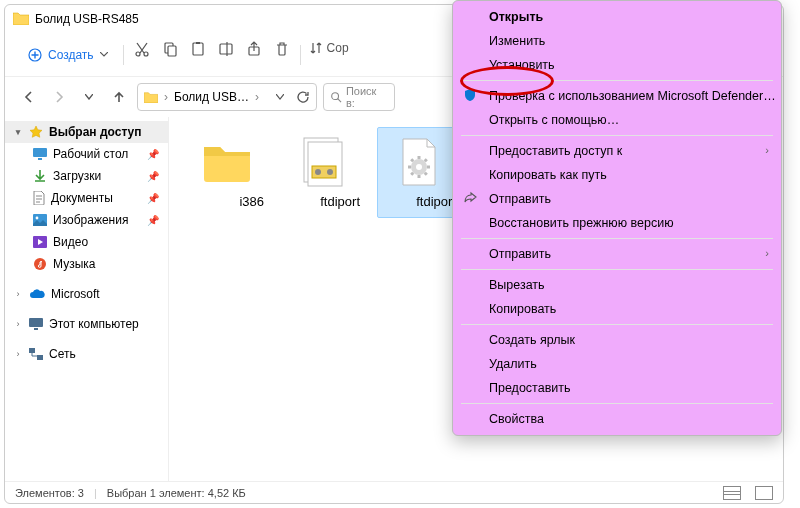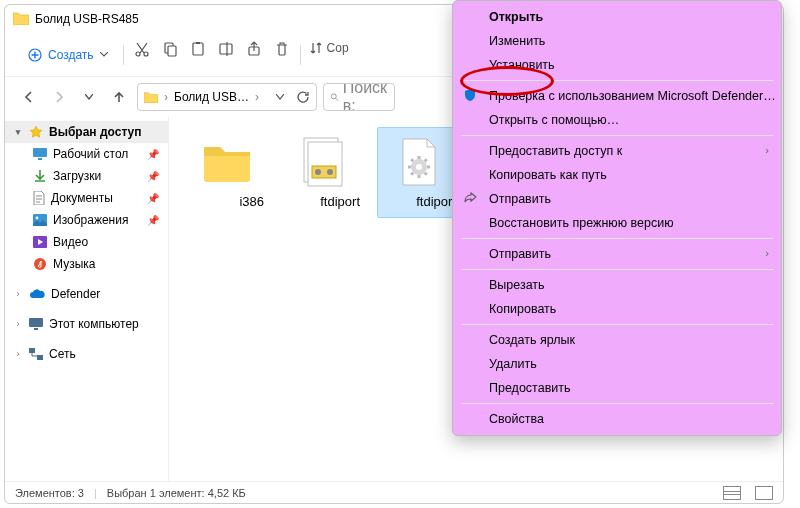--- a/index.html
+++ b/index.html
@@ -81,21 +81,21 @@
     .searchbox {
       flex: 0 0 72px;
       height: 28px;
       border: 1px solid #ccc;
       border-radius: 4px;
       display: flex;
       align-items: center;
       padding: 0 6px;
       gap: 4px;
       color: #888;
-      font-size: 16px;
+      font-size: 11px;
       overflow: hidden;
     }
     .body {
       display: flex;
       height: calc(100% - 28px - 44px - 40px - 22px);
     }
     .sidebar {
       width: 164px;
       border-right: 1px solid #eee;
       padding: 4px 0;
@@ -355,21 +355,21 @@
               <path d="M8 4 v5 a1.3 1.3 0 1 1 -1 -1.2 V5 l2 -.5" stroke="#fff" stroke-width="1" fill="none"></path>
             </svg>
           <span>Музыка</span>
         </div>
       </div>
       <div class="side-item" style="margin-top:8px">
         <span class="chev">›</span>
         <svg width="16" height="10" viewBox="0 0 16 10">
             <path d="M4 9 a3 3 0 0 1 0 -6 a4 4 0 0 1 7 -1 a3 3 0 0 1 2 7 z" fill="#0a78d4"></path>
           </svg>
-        <span>Defender</span>
+        <span>Microsoft</span>
       </div>
       <div class="side-item" style="margin-top:8px">
         <span class="chev">›</span>
         <svg width="14" height="12" viewBox="0 0 14 12">
             <rect x="0" y="0" width="14" height="9" rx="1" fill="#4a6e8f"></rect>
             <rect x="5" y="10" width="4" height="2" fill="#4a6e8f"></rect>
           </svg>
         <span>Этот компьютер</span>
       </div>
       <div class="side-item" style="margin-top:8px">

